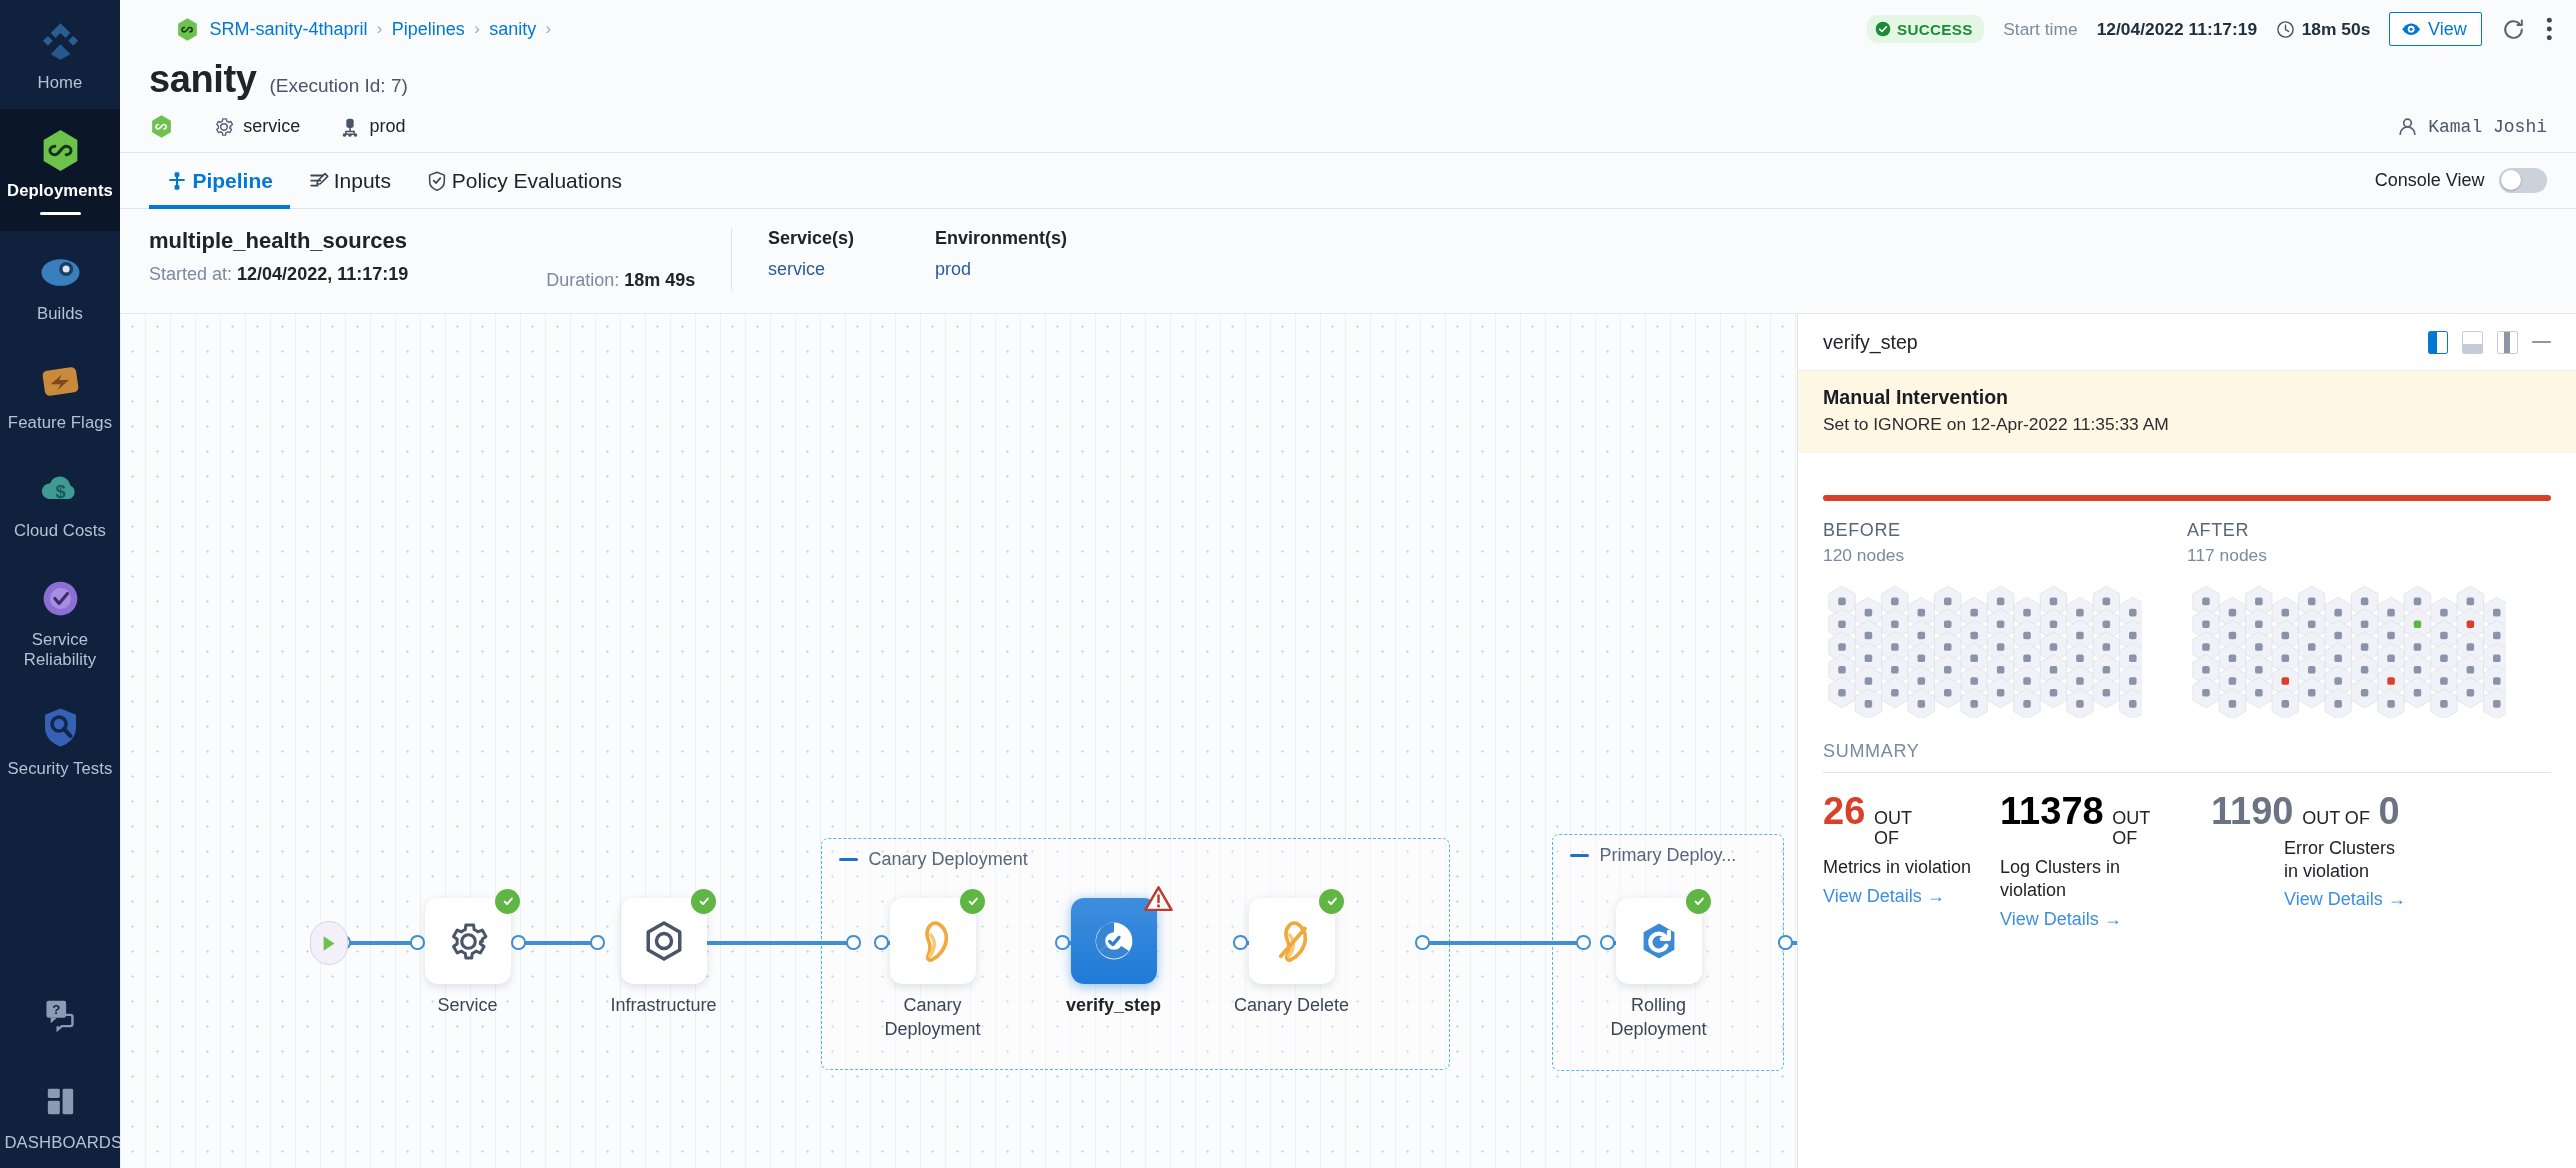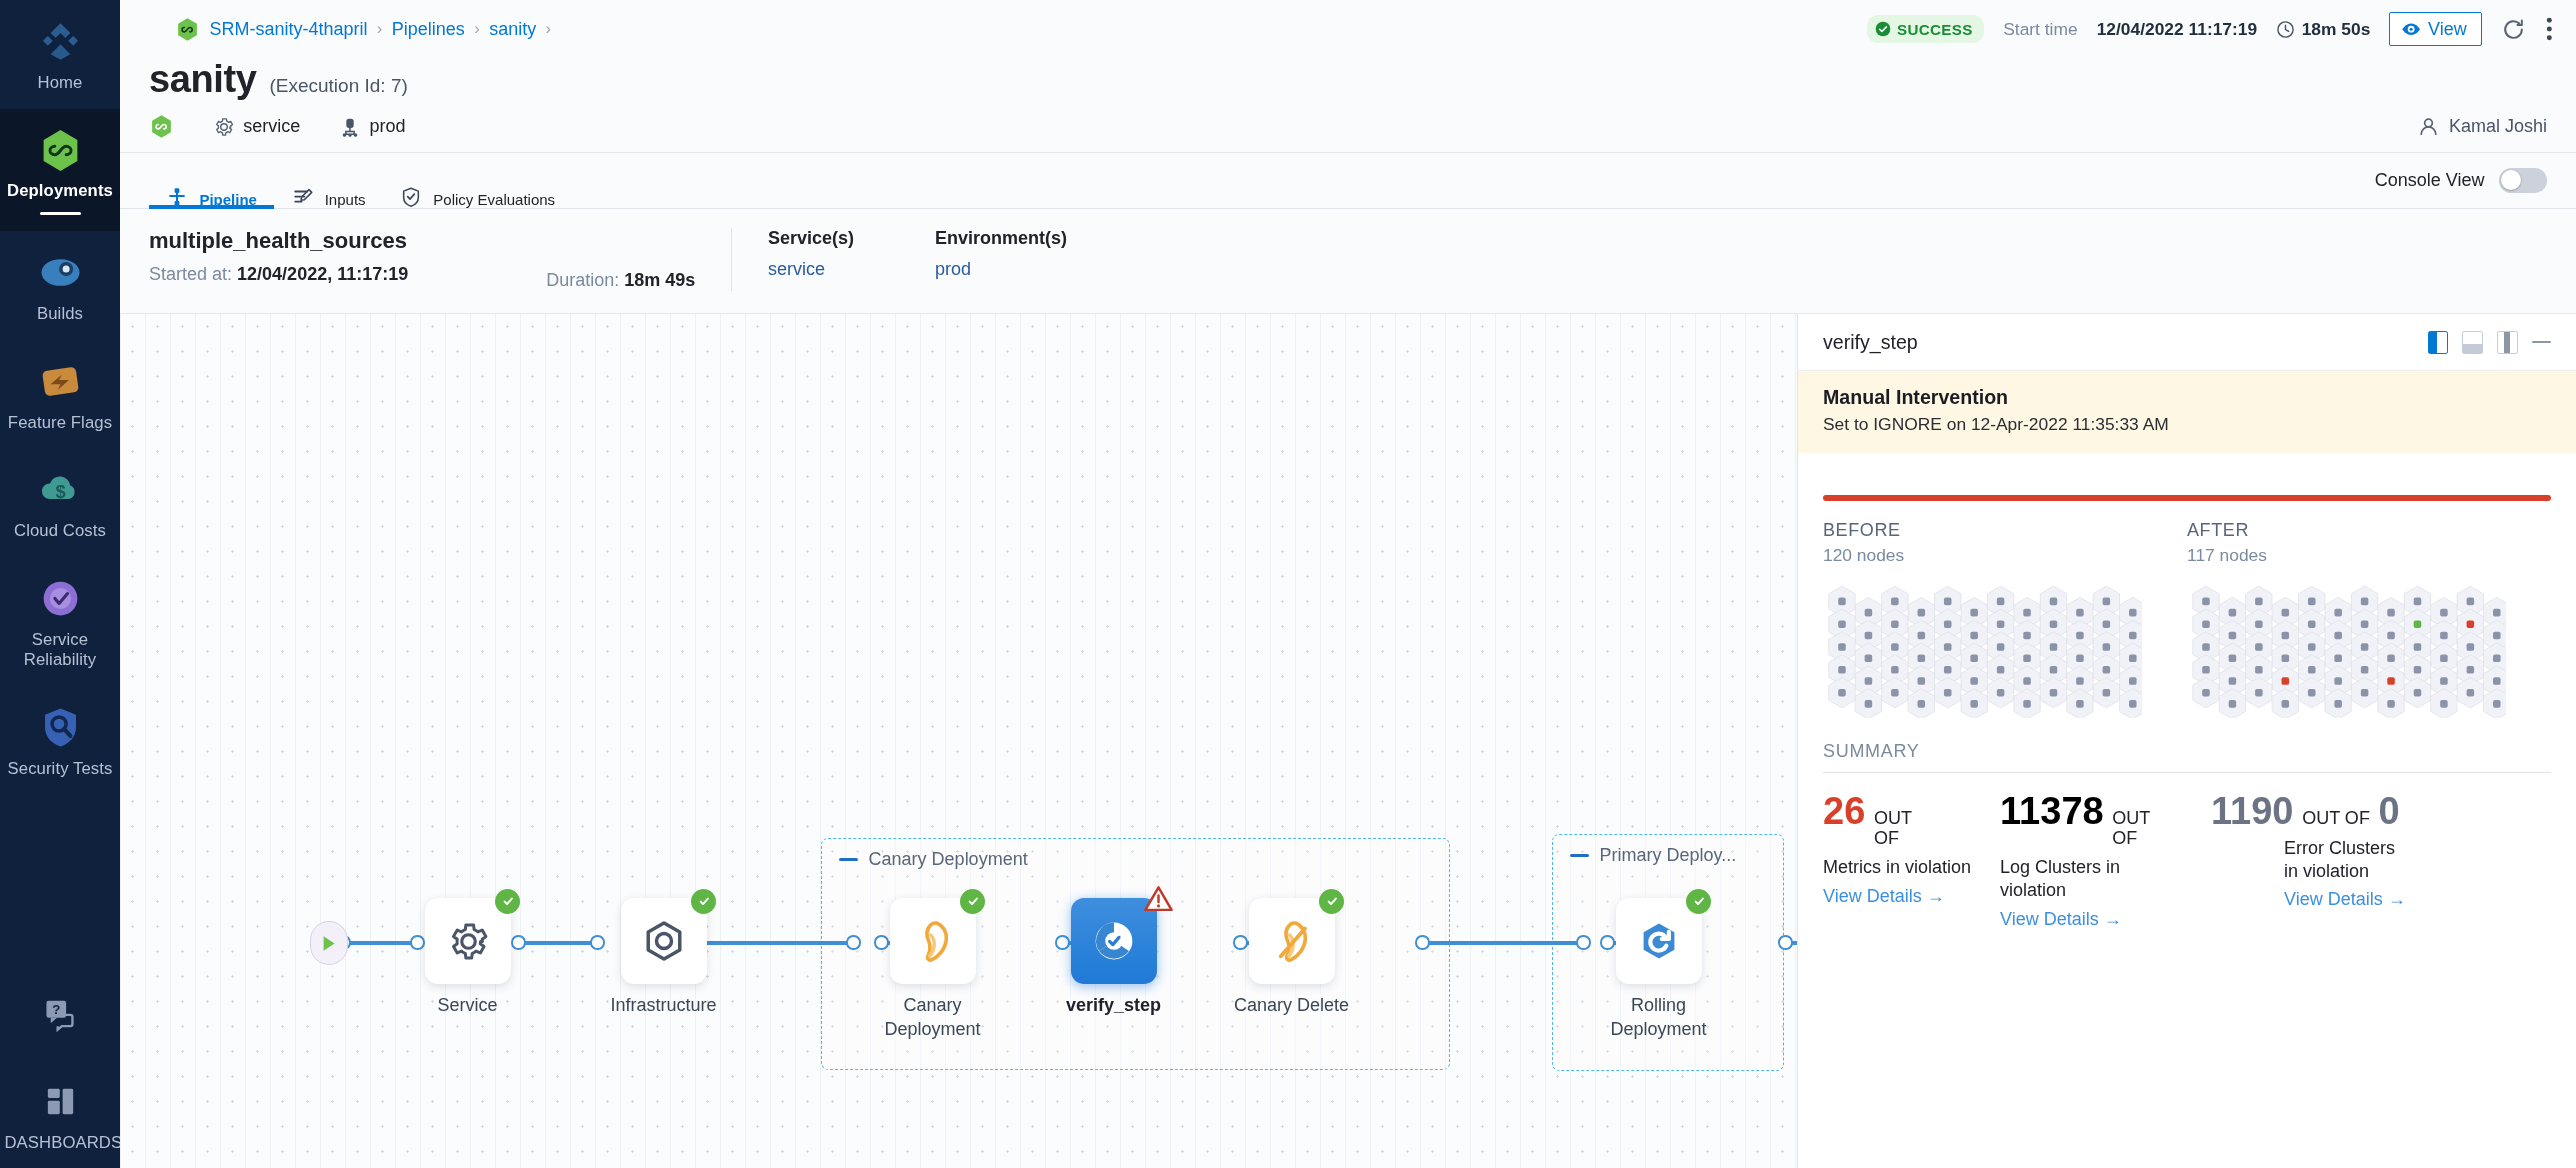--- a/index.html
+++ b/index.html
@@ -62,31 +62,31 @@
   
   .hdr2 { padding: 0 29px 13px; }
   .title-row { display: flex; align-items: baseline; gap: 13px; }
   .pg-title { font-size: 38px; font-weight: bold; color: #22222a; letter-spacing: -0.4px; }
   .pg-exec { font-size: 19px; color: #4a5568; }
   .meta-row { display: flex; align-items: center; gap: 11.6px; margin-top: 13px; }
   .meta-item { display: flex; align-items: center; gap: 8px; font-size: 18px; color: #22222a; }
   .meta-gap { width: 16px; }
   .user-chip {
     margin-left: auto; display: flex; align-items: center; gap: 8.7px;
-    font-size: 18px; color: #4a5568;
+    font-size: 18px; color: #4a5568; font-family: Liberation Mono, monospace;
   }
 
   
   .tabbar {
     height: 57px; border-top: 0.7px solid #e4e8ee; border-bottom: 0.7px solid #dfe3ea;
     display: flex; align-items: stretch; padding: 0 29px; background: #fafbfc;
   }
   .tab {
-    display: flex; align-items: flex-end; gap: 11px; padding: 0 17.4px;
-    font-size: 15px; color: #22222a; cursor: pointer; position: relative;
+    display: flex; align-items: center; gap: 4px; padding: 0 17.4px;
+    font-size: 21px; color: #22222a; cursor: pointer; position: relative;
   }
   .tab.active { color: #0278d5; font-weight: bold; }
   .tab.active::after {
     content: ''; position: absolute; left: 0; right: 0; bottom: -0.7px;
     height: 3.6px; background: #0278d5;
   }
   .tabbar-right { margin-left: auto; display: flex; align-items: center; gap: 14.5px; }
   .console-lbl { font-size: 18px; color: #22222a; }
   .toggle {
     width: 48px; height: 25px; border-radius: 12.3px; background: #ccd2db;

